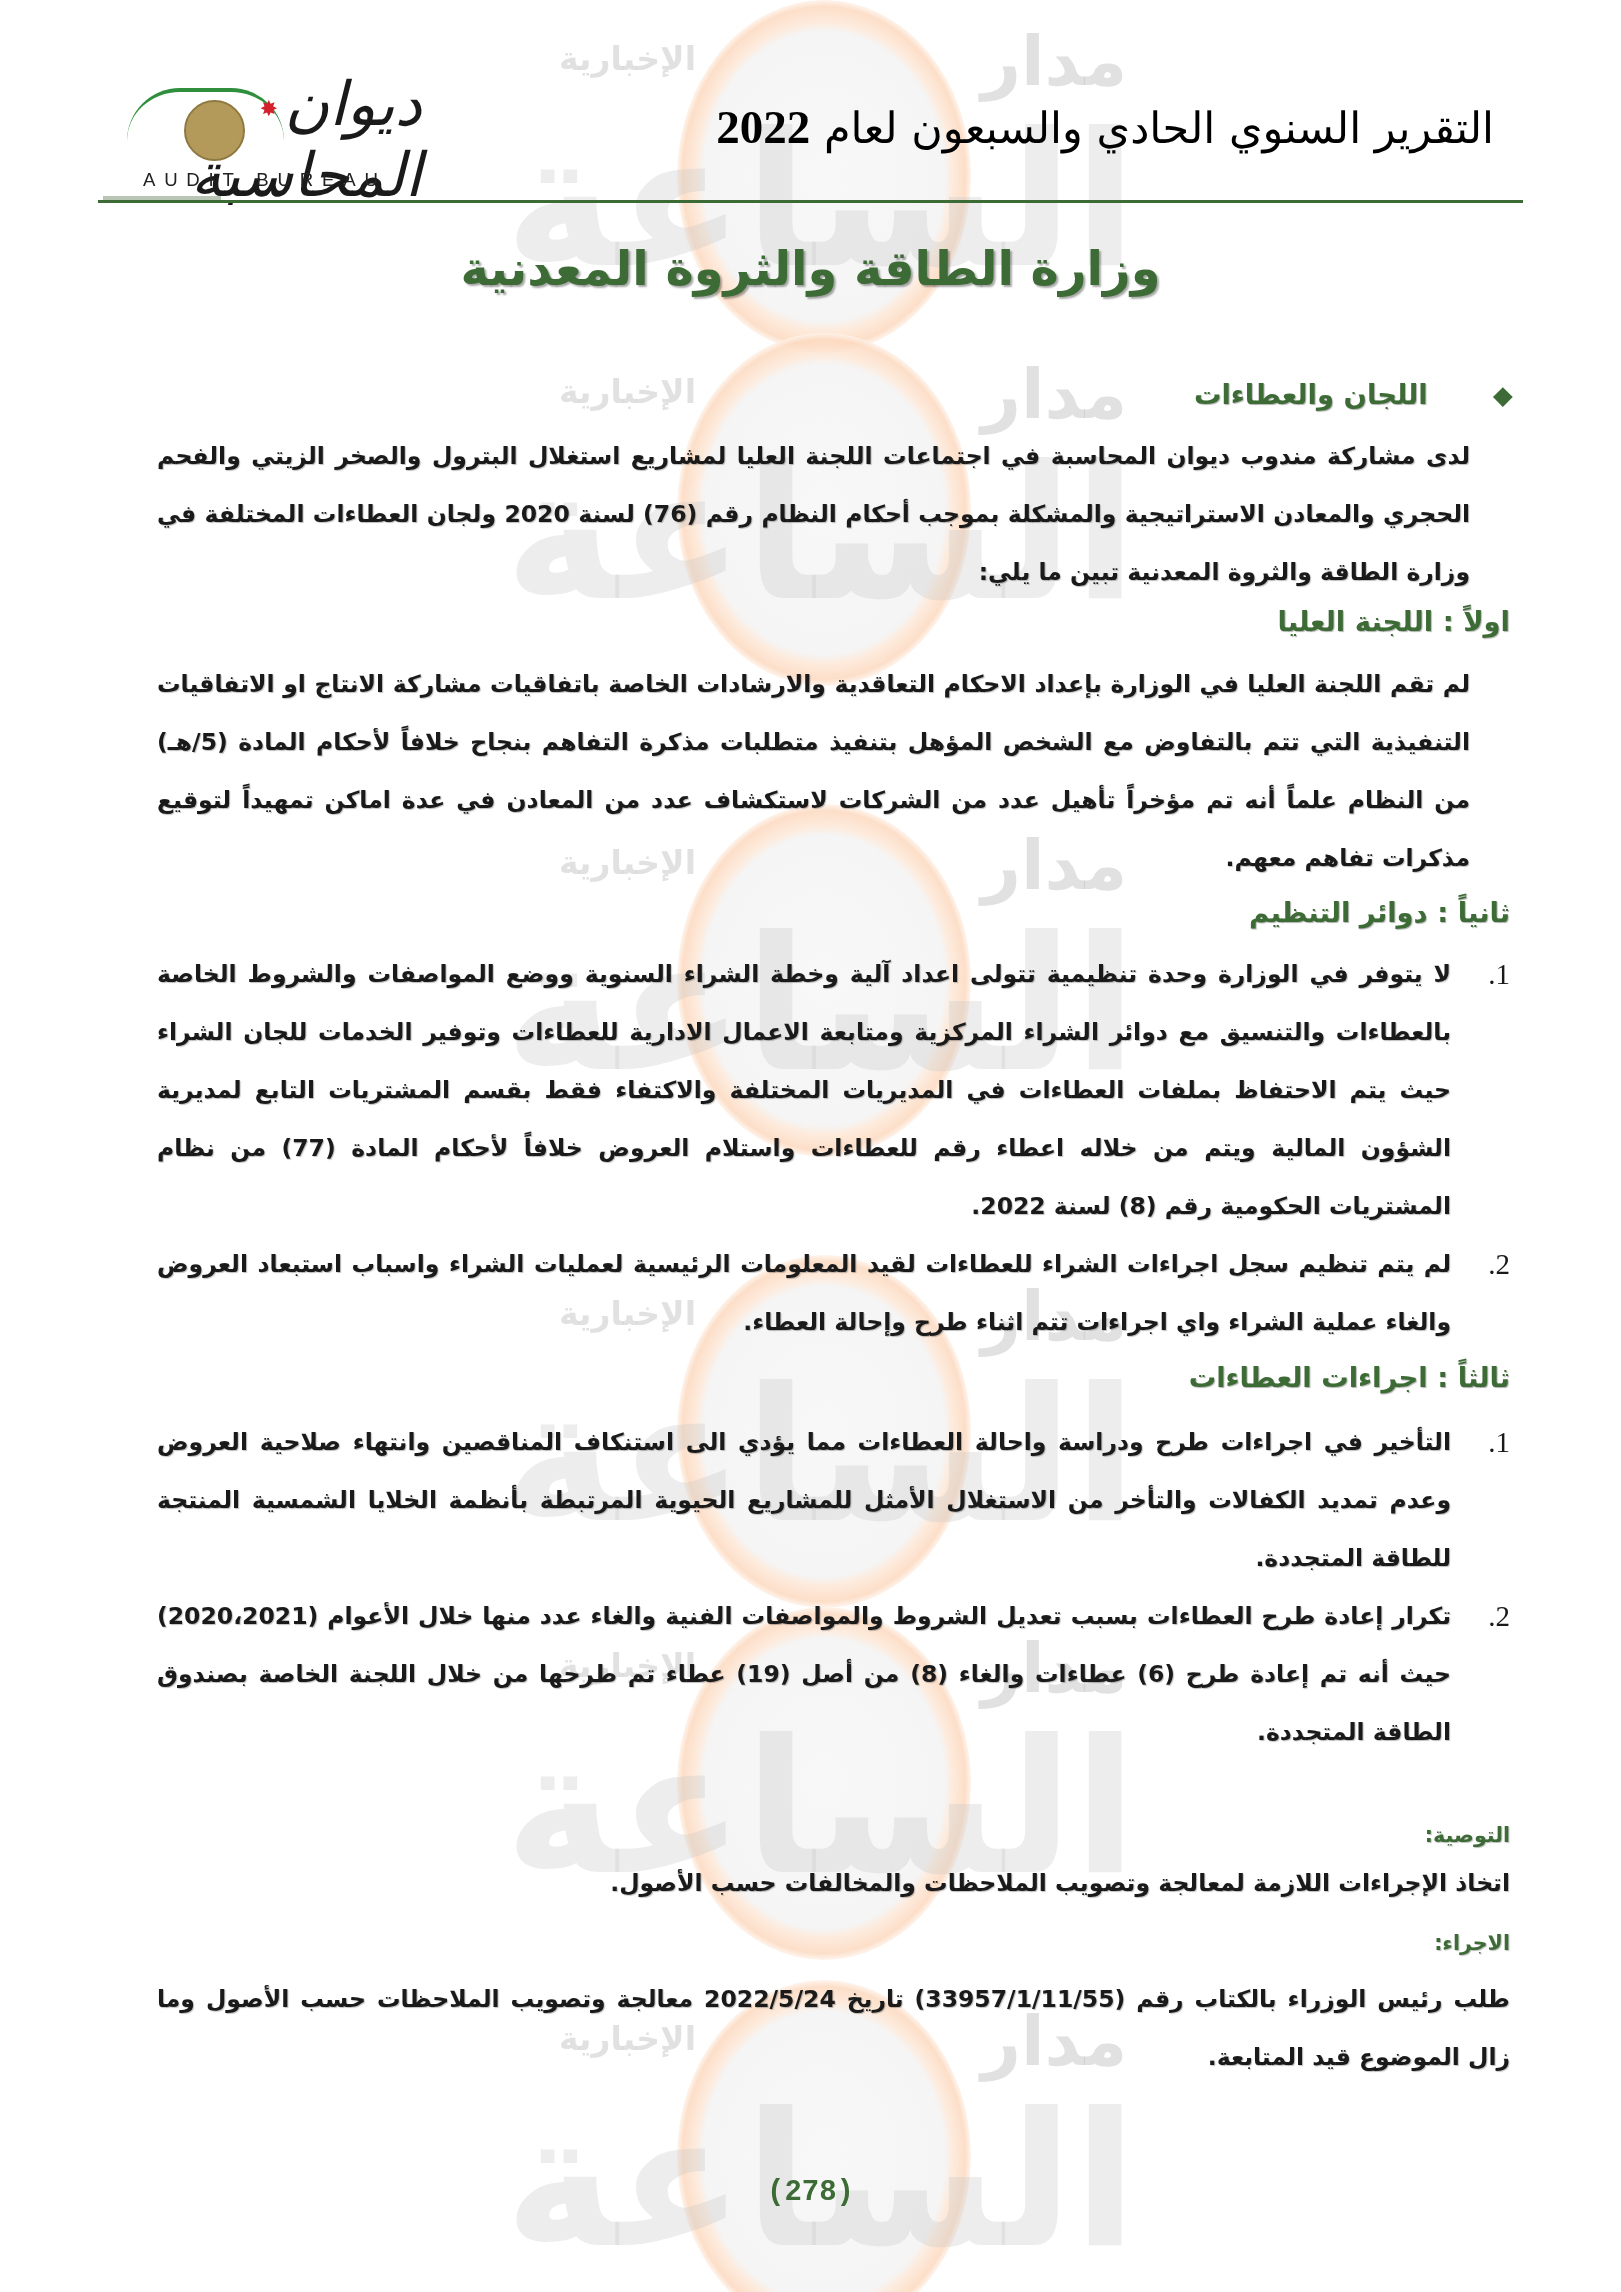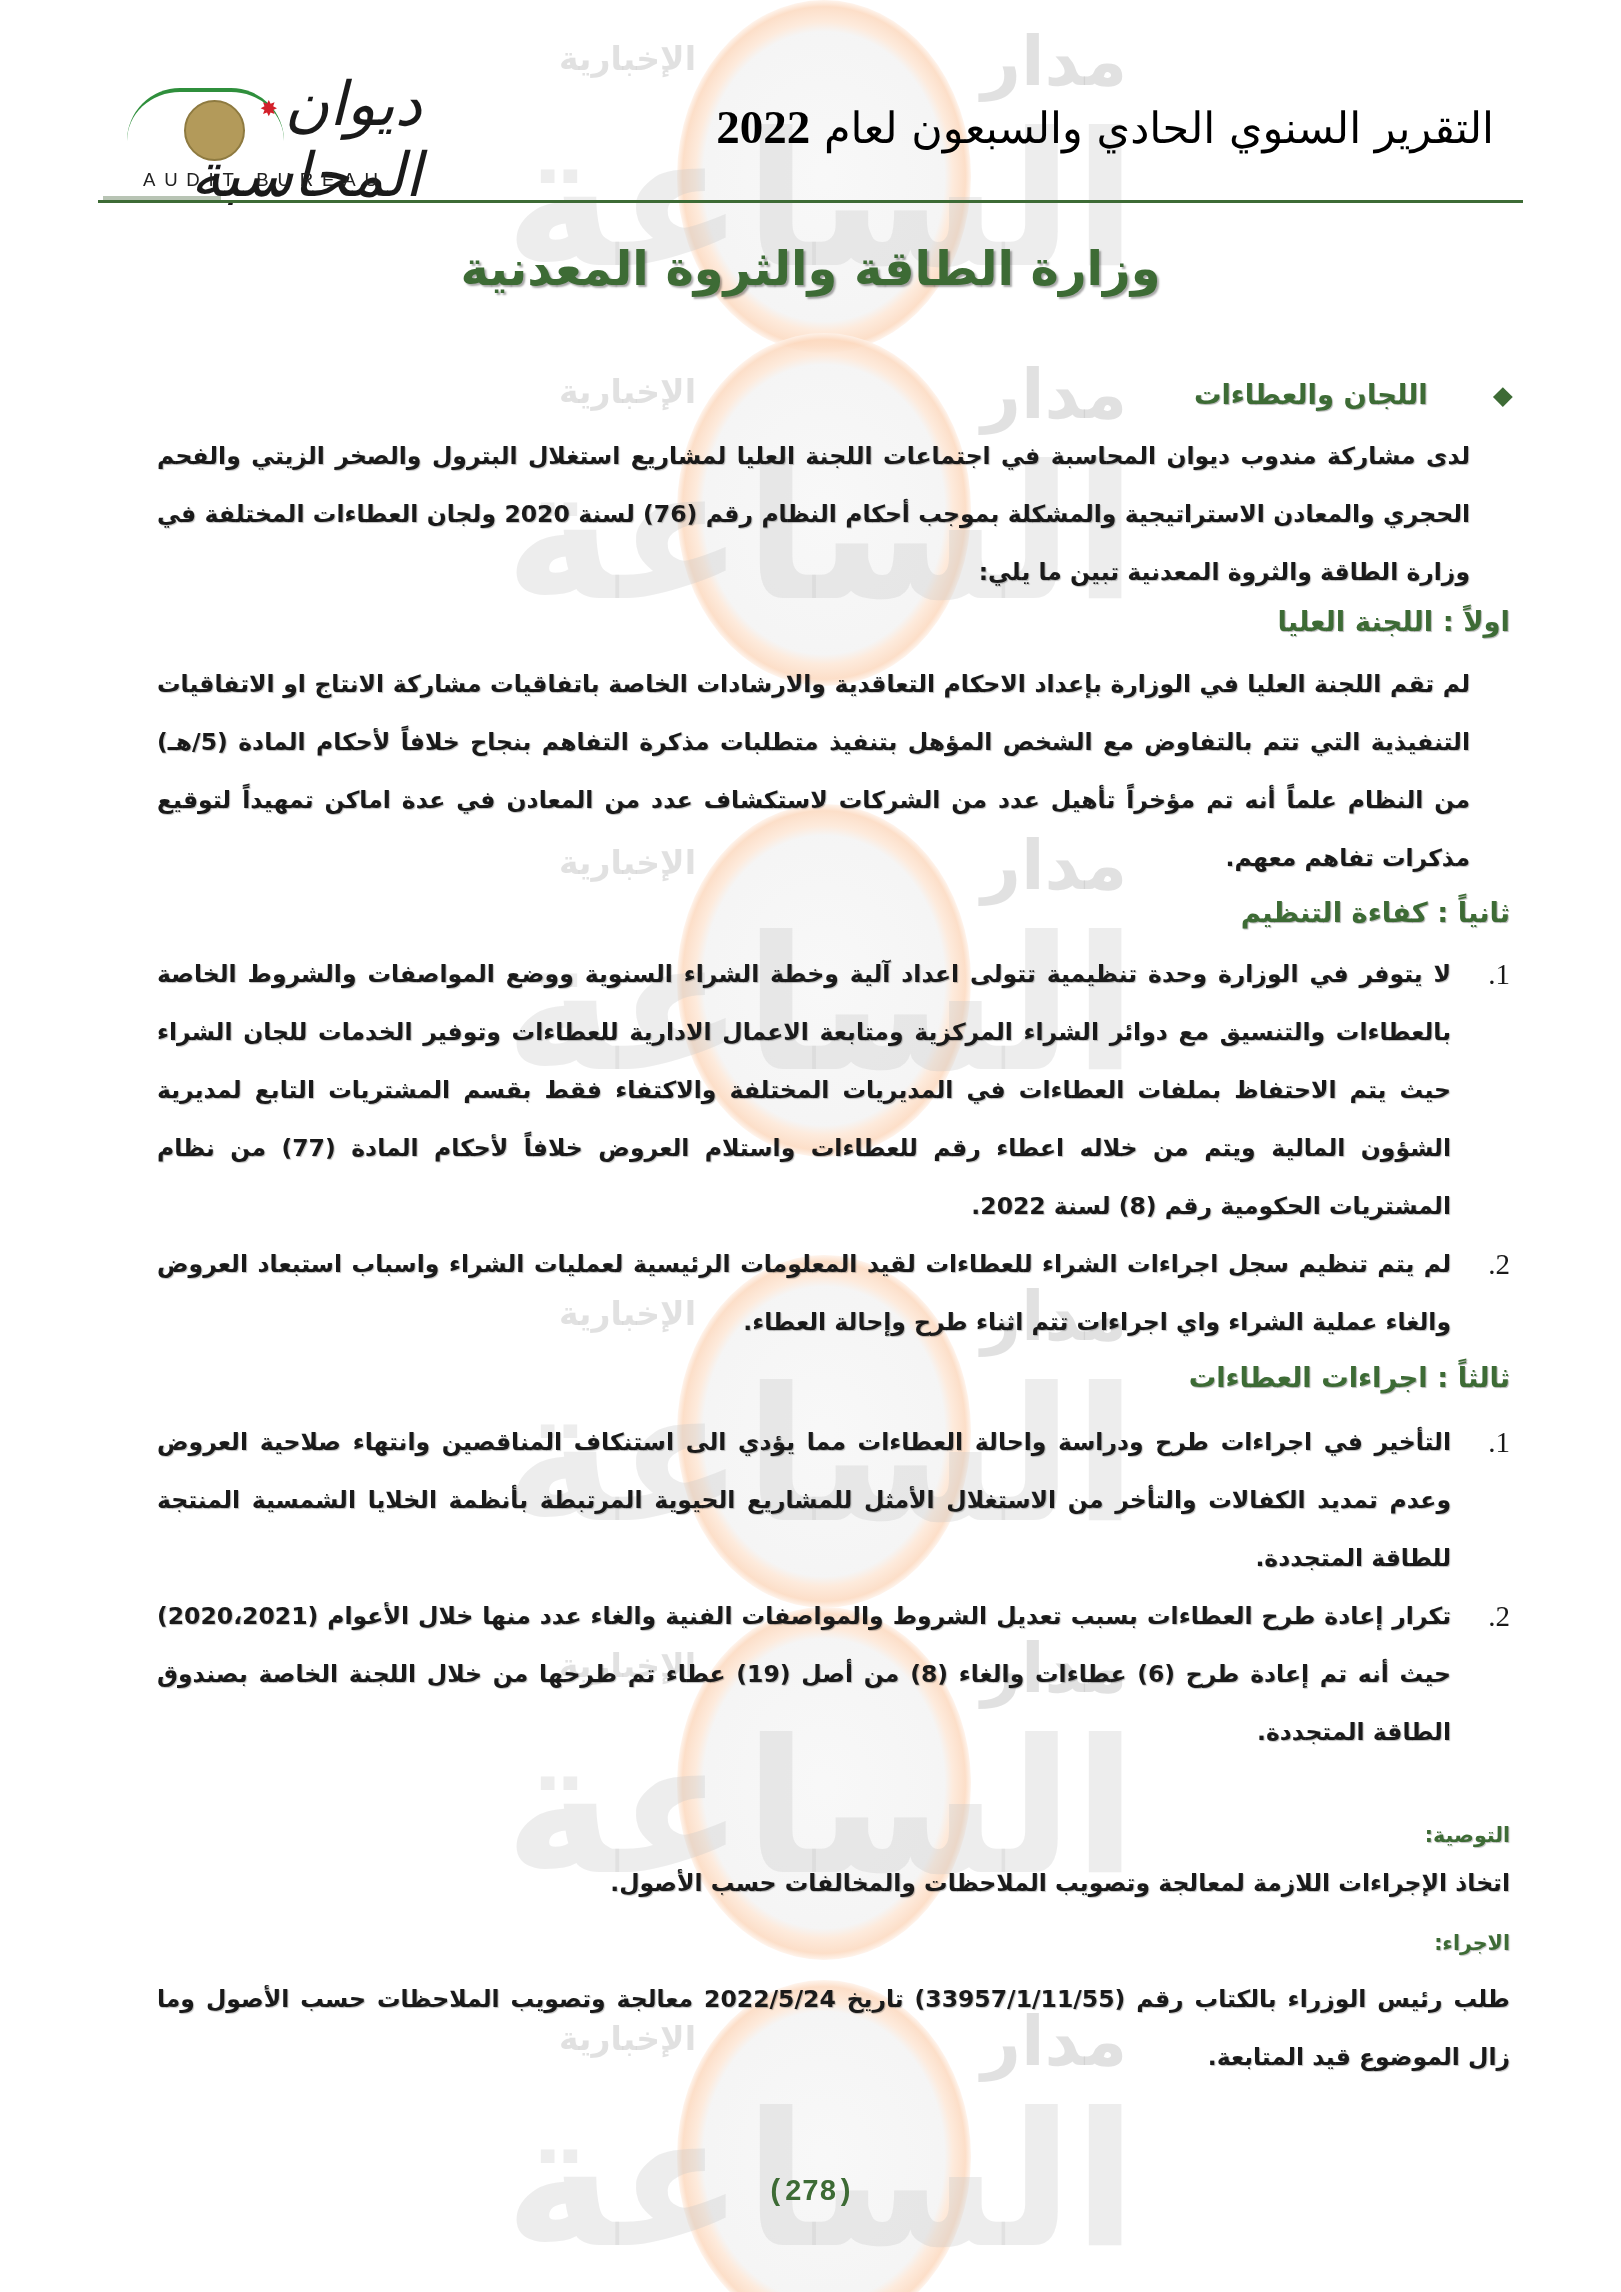--- a/index.html
+++ b/index.html
@@ -164,21 +164,21 @@
   </div>
 
   <div class="content" style="top:606px;">
     <div class="h-section">اولاً :  اللجنة العليا</div>
   </div>
   <div class="content" style="top:655px; padding-right:39px; width:1313px;">
     <div class="para">لم تقم اللجنة العليا في الوزارة بإعداد الاحكام التعاقدية والارشادات الخاصة باتفاقيات مشاركة الانتاج او الاتفاقيات التنفيذية التي تتم بالتفاوض مع الشخص المؤهل بتنفيذ متطلبات مذكرة التفاهم بنجاح خلافاً لأحكام المادة (5/هـ) من النظام علماً أنه تم مؤخراً تأهيل عدد من الشركات لاستكشاف عدد من المعادن في عدة اماكن تمهيداً لتوقيع مذكرات تفاهم معهم.</div>
   </div>
 
   <div class="content" style="top:897px;">
-    <div class="h-section">ثانياً : كفاءة التنظيم</div>
+    <div class="h-section">ثانياً : دوائر التنظيم</div>
   </div>
   <div class="content" style="top:945px;">
     <div class="list-item para">
       <span class="list-num">1.</span>
       <span>لا يتوفر في الوزارة وحدة تنظيمية تتولى اعداد آلية وخطة الشراء السنوية ووضع المواصفات والشروط الخاصة بالعطاءات والتنسيق مع دوائر الشراء المركزية ومتابعة الاعمال الادارية للعطاءات وتوفير الخدمات للجان الشراء حيث يتم الاحتفاظ بملفات العطاءات في المديريات المختلفة والاكتفاء فقط بقسم المشتريات التابع لمديرية الشؤون المالية ويتم من خلاله اعطاء رقم للعطاءات واستلام العروض خلافاً لأحكام المادة (77) من نظام المشتريات الحكومية رقم (8) لسنة 2022.</span>
     </div>
     <div class="list-item para">
       <span class="list-num">2.</span>
       <span>لم يتم تنظيم سجل اجراءات الشراء للعطاءات لقيد المعلومات الرئيسية لعمليات الشراء واسباب استبعاد العروض والغاء عملية الشراء واي اجراءات تتم اثناء طرح وإحالة العطاء.</span>
     </div>

